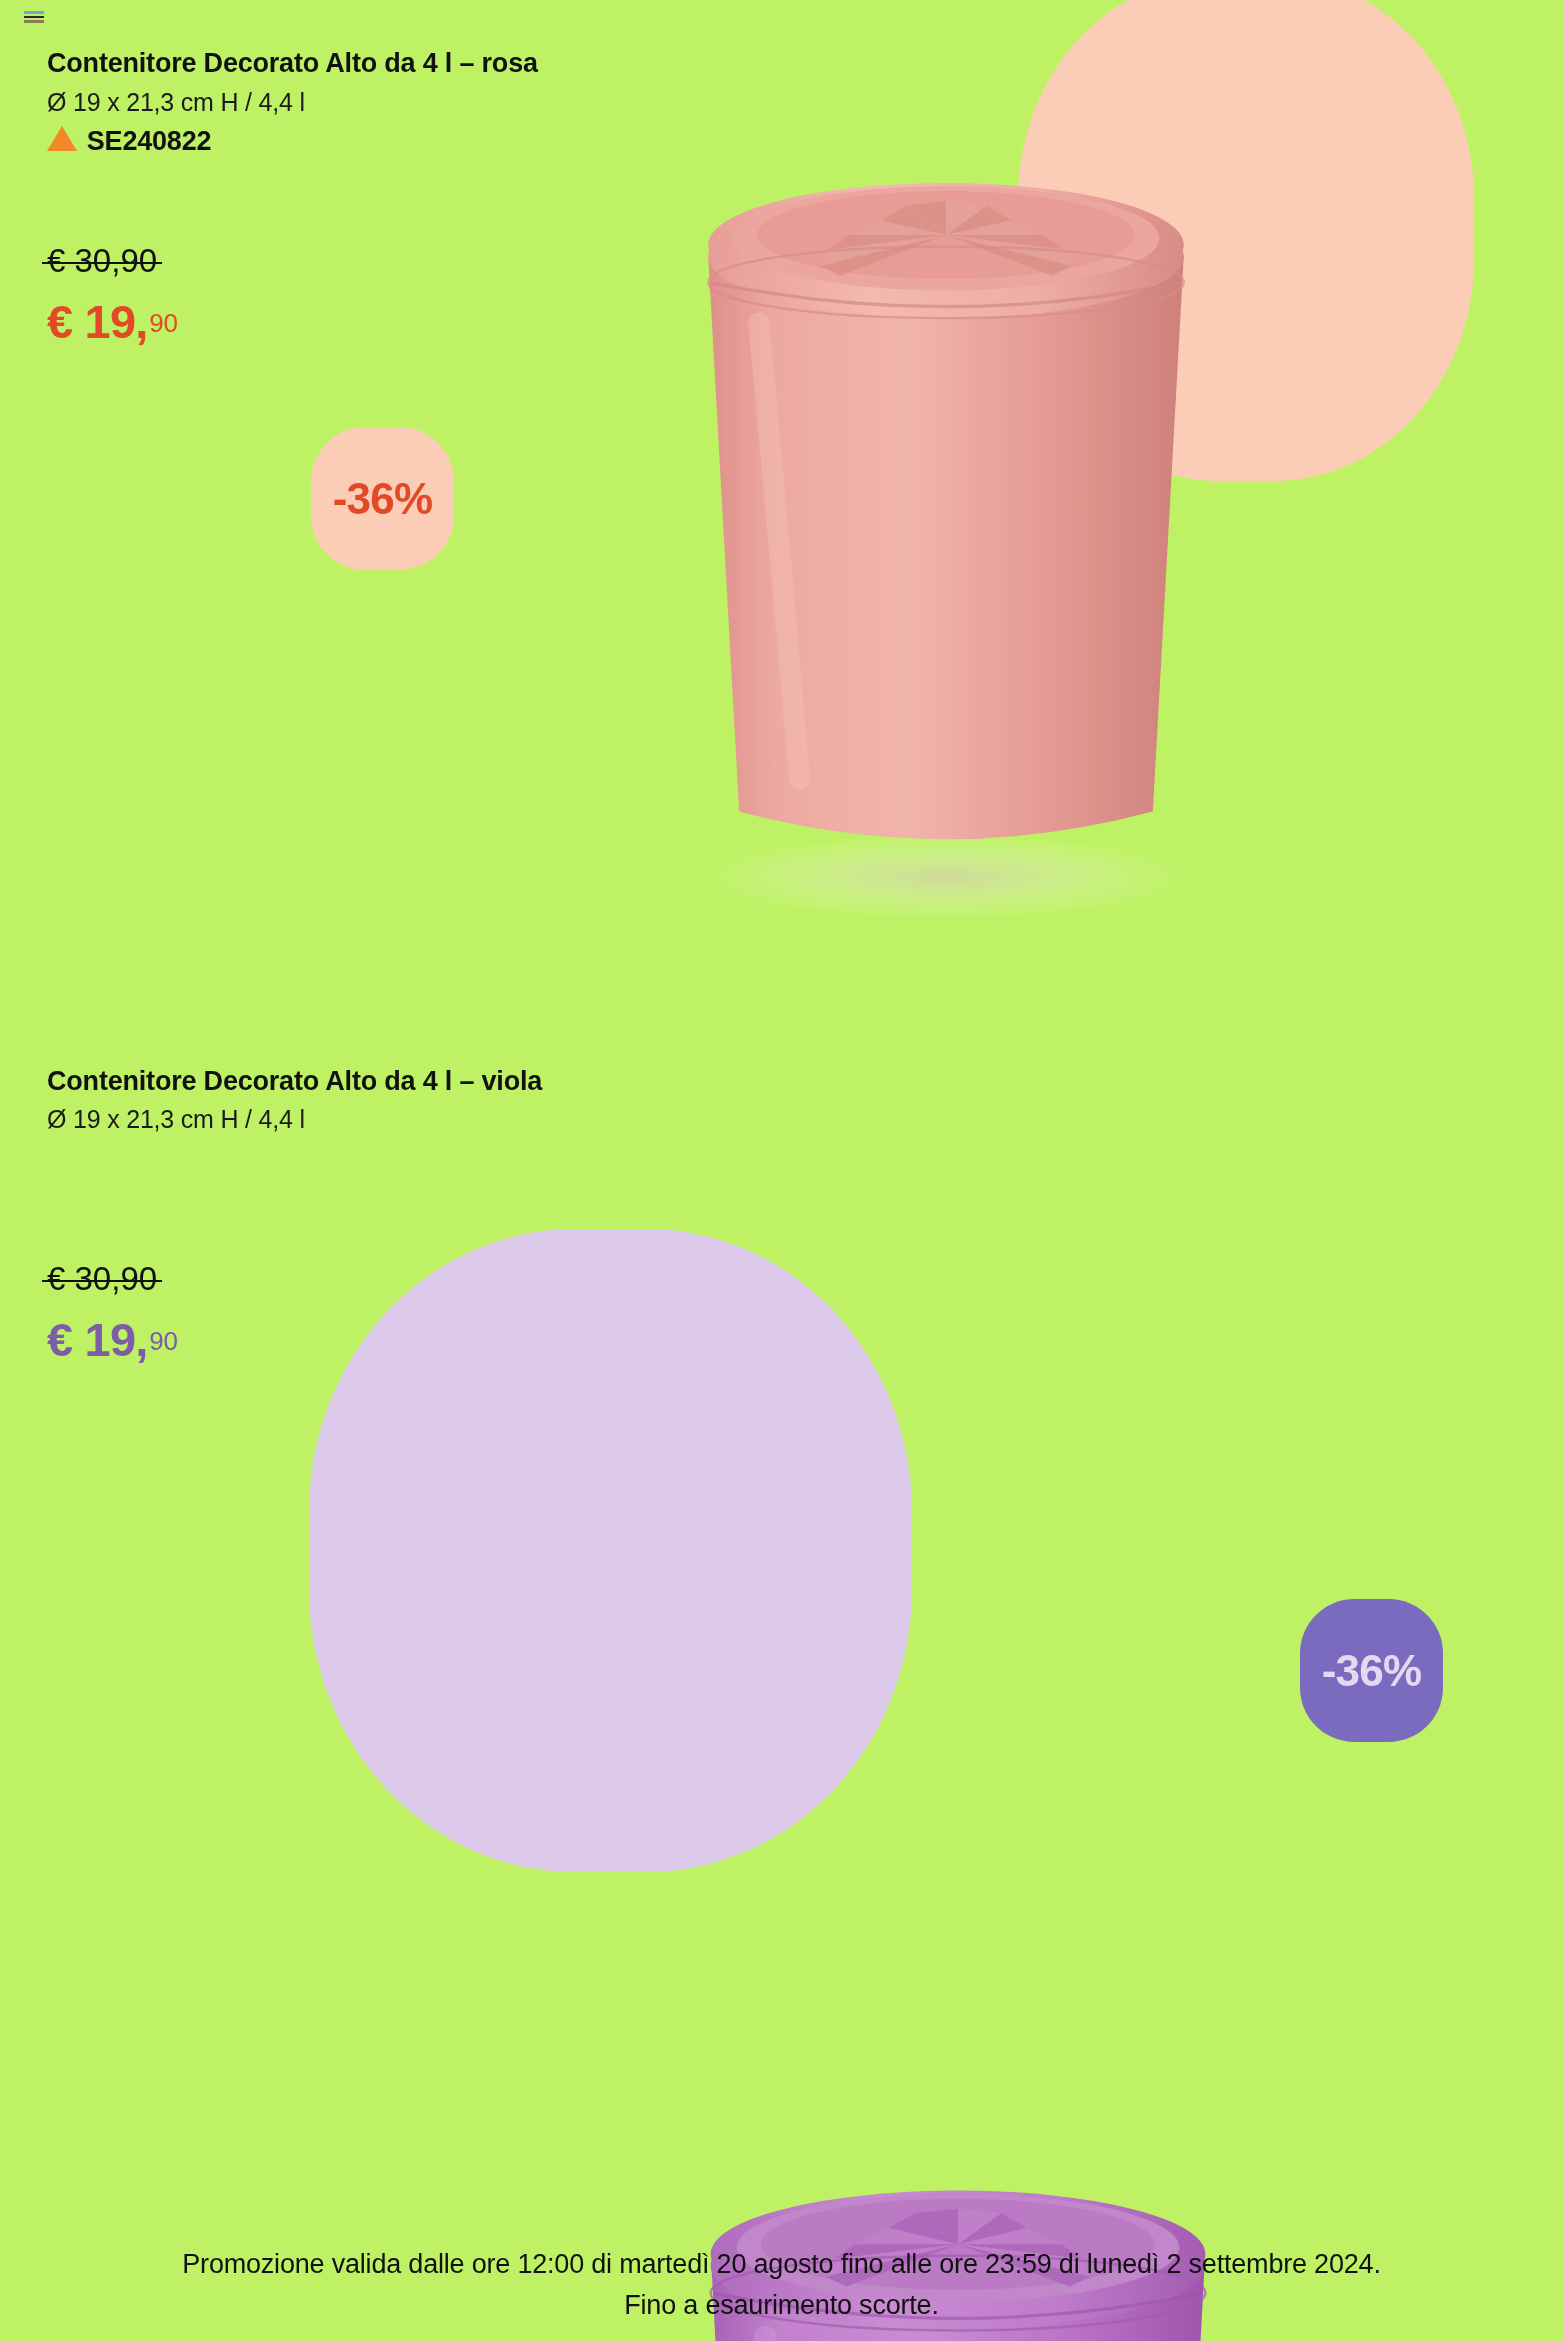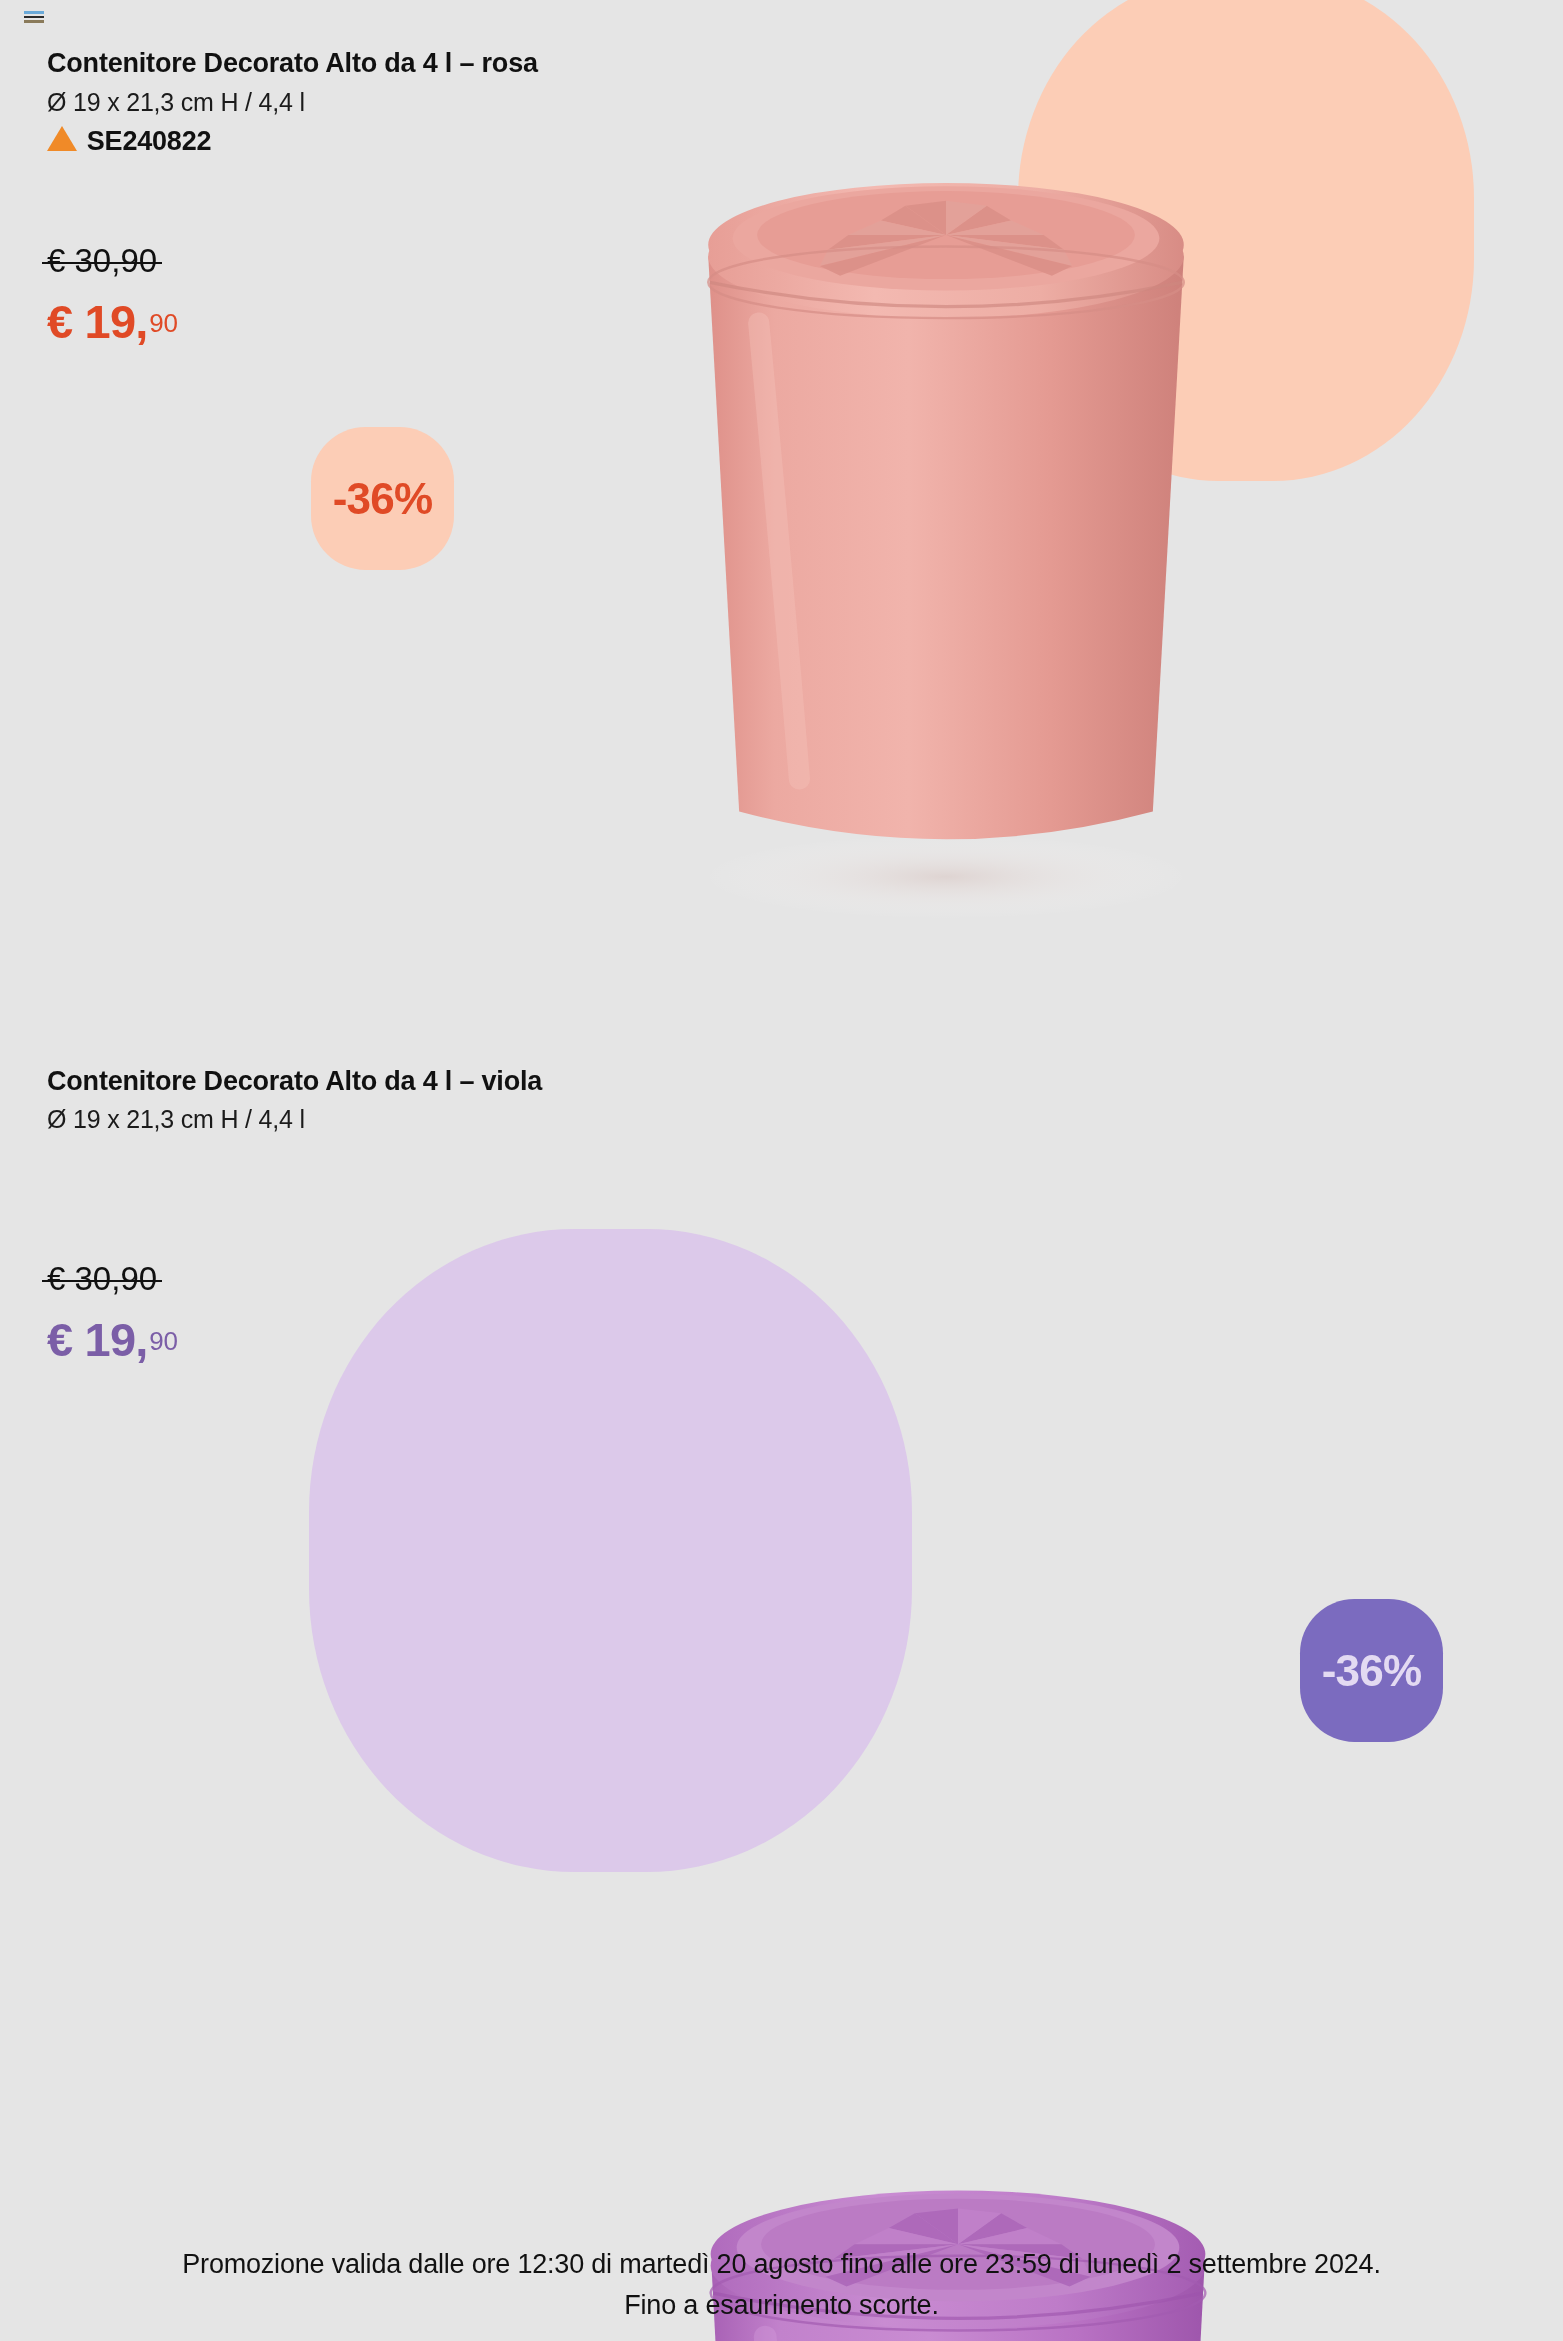--- a/index.html
+++ b/index.html
@@ -7,21 +7,21 @@
     width: 1563px;
     height: 2342px;
     background: #ffffff;
     font-family: "Liberation Sans", sans-serif;
     overflow: hidden;
   }
   .page {
     position: relative;
     width: 1563px;
     height: 2342px;
-    background: #e5e5e5;
+    background: #bef264;
   }
 
   
   .top-glyph {
     position: absolute;
     left: 24.4px; top: 11.4px;
     width: 19.5px; height: 11.4px;
     display: flex; flex-direction: column;
     justify-content: space-between;
   }
@@ -322,18 +322,18 @@
 
         <ellipse cx="365" cy="156" rx="304" ry="46" fill="none" stroke="#A35BB0" stroke-width="3" opacity="0.7"></ellipse>
         <path d="M64 156 Q365 218 666 156" fill="none" stroke="#9D53AB" stroke-width="4" opacity="0.6"></path>
 
         <path d="M128 210 Q158 560 180 800" fill="none" stroke="#D9A6E0" stroke-width="28" opacity="0.3" stroke-linecap="round"></path>
       </svg>
     </div>
   </section>
 
   <div class="footer">
-    <div class="footer-line">Promozione valida dalle ore 12:30 di martedì 20 agosto fino alle ore 23:59 di lunedì 2 settembre 2024.</div>
+    <div class="footer-line">Promozione valida dalle ore 12:00 di martedì 20 agosto fino alle ore 23:59 di lunedì 2 settembre 2024.</div>
     <div class="footer-line">Fino a esaurimento scorte.</div>
   </div>
 
 </div>
 
 
 </body></html>

